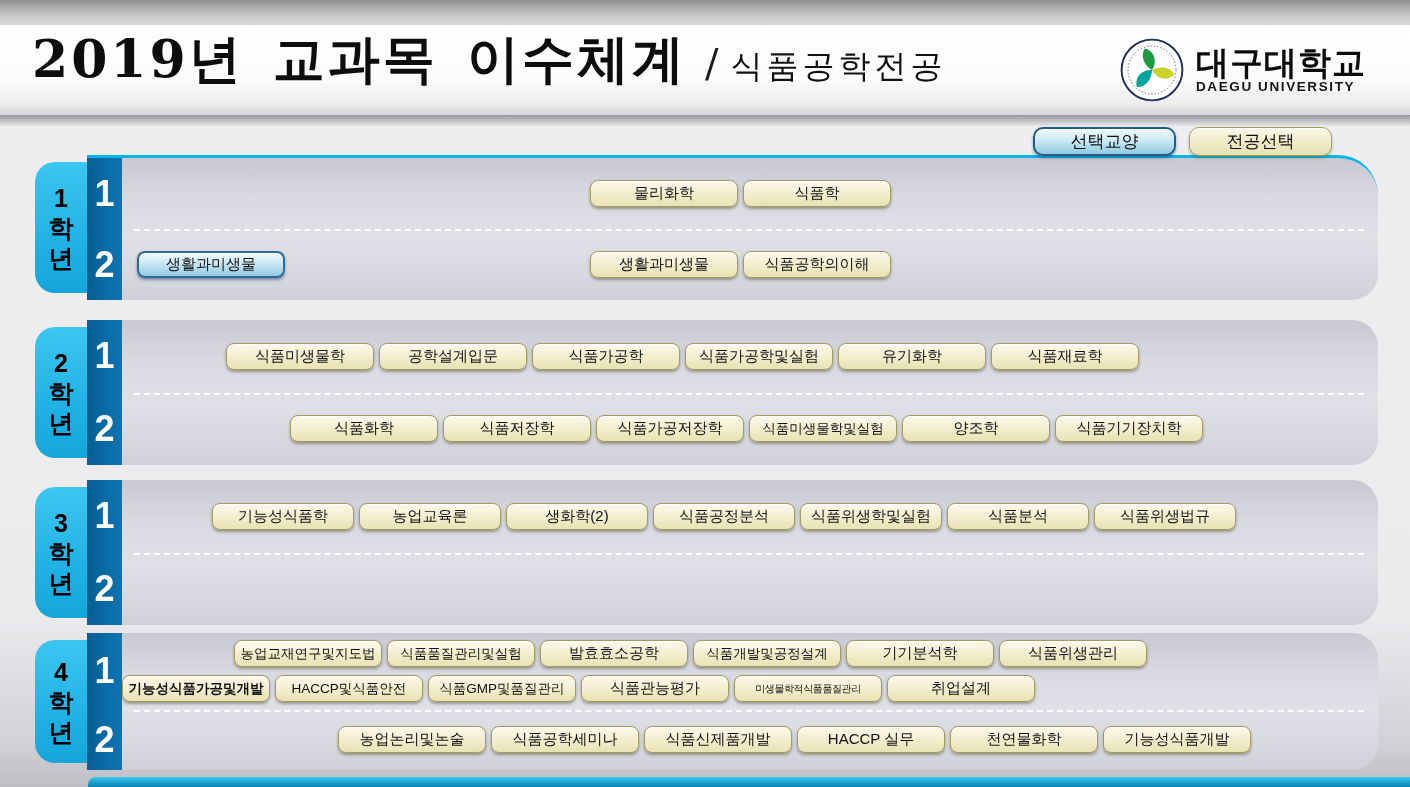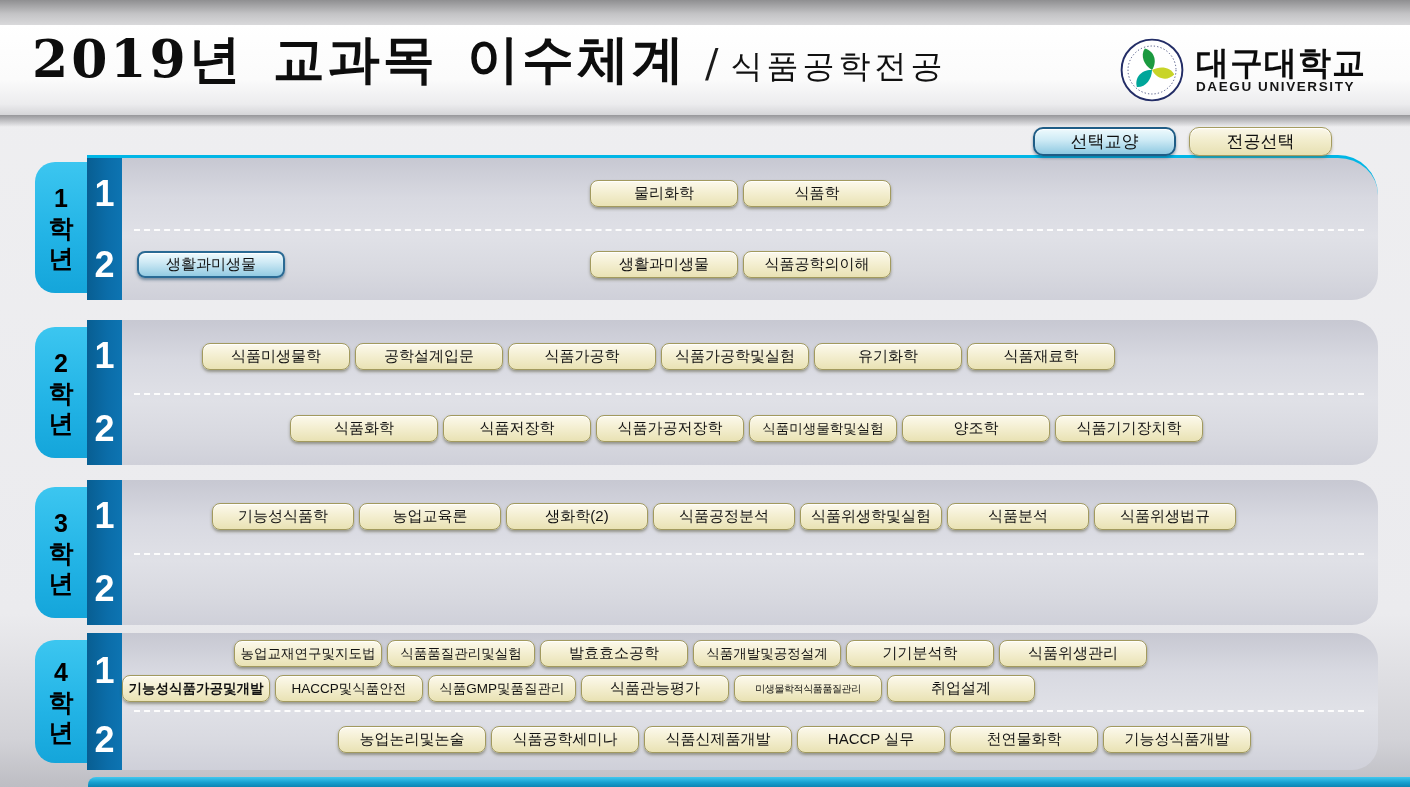--- a/index.html
+++ b/index.html
@@ -191,21 +191,21 @@
     <span>학</span>
     <span>년</span>
   </div>
   <div class="sem-bar">
     <div class="sem-num n1">1</div>
     <div class="sem-num n2">2</div>
   </div>
   <div class="panel">
     <div class="sem s1">
         <div class="course-line">
-          <span class="course" style="margin-left: 80px;">식품미생물학</span>
+          <span class="course" style="margin-left: 104px;">식품미생물학</span>
           <span class="course">공학설계입문</span>
           <span class="course">식품가공학</span>
           <span class="course">식품가공학및실험</span>
           <span class="course">유기화학</span>
           <span class="course">식품재료학</span>
         </div>
       </div>
     <div class="dashed-sep"></div>
     <div class="sem s2">
         <div class="course-line">

